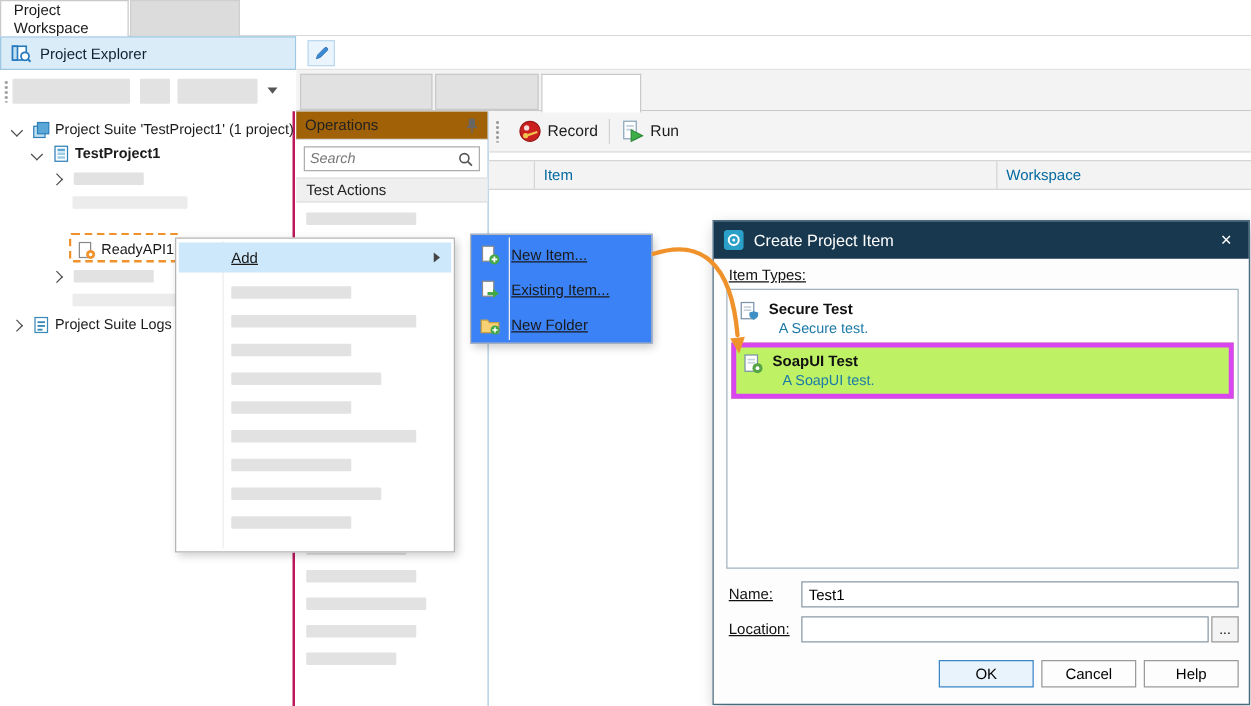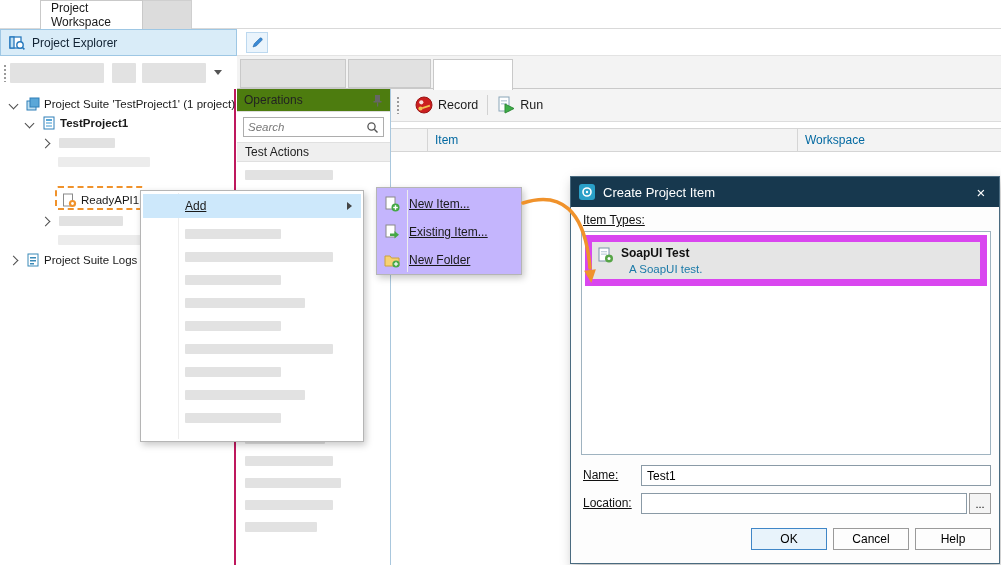--- a/index.html
+++ b/index.html
@@ -7,21 +7,21 @@
   body{font-family:"Liberation Sans",sans-serif;font-size:12px;color:#1a1a1a;}
   .screen{position:relative;width:1001px;height:565px;background:#fff;overflow:hidden;}
   .abs{position:absolute;}
   .ph{height:10px;background:#e2e2e2;border-radius:1px;}
   .ph.lt{background:#ececec;}
   .u{text-decoration:underline;}
 
   
   .win-tabbar{left:0;top:0;width:1001px;height:29px;background:#fff;border-bottom:1px solid #d9d9d9;}
   .win-tab{position:absolute;top:0;height:29px;display:flex;align-items:center;padding:0 10px;}
-  .win-tab.active{left:0;width:103px;background:#fff;border:1px solid #c9c9c9;border-bottom:none;z-index:2;margin-left:40px;}
+  .win-tab.active{left:0;width:103px;background:#fff;border:1px solid #c9c9c9;border-bottom:none;z-index:2;}
   .win-tab.phtab{left:104px;width:88px;background:#dcdcdc;border:1px solid #cfcfcf;border-bottom:none;}
 
   
   .pe-header{left:0;top:29px;width:237px;height:27px;background:#d9ecf8;border:1px solid #9ec7e4;display:flex;align-items:center;gap:7px;padding:0 8px;color:#123;}
   .main-top{left:237px;top:29px;width:764px;height:27px;background:#fff;border-bottom:1px solid #e3e3e3;}
   .edit-btn{position:absolute;left:9px;top:3px;width:22px;height:21px;background:#eaf4fc;border:1px solid #bcd8ef;display:flex;align-items:center;justify-content:center;cursor:pointer;}
 
   
   .left-toolbar{left:0;top:56px;width:237px;height:33px;background:#fff;}
   .grip{width:4px;background-image:radial-gradient(circle,#9a9a9a 1px,transparent 1.3px);background-size:4px 4px;}
@@ -31,21 +31,21 @@
   .tree{left:0;top:89px;width:236px;height:476px;background:#fff;border-right:2px solid #be185d;}
   .trow{position:absolute;left:0;right:0;height:20px;display:flex;align-items:center;}
   .tlabel{font-size:11.5px;white-space:nowrap;}
   .chev{width:7px;height:7px;border-right:1.5px solid #4d4d4d;border-bottom:1.5px solid #4d4d4d;display:inline-block;flex:none;}
   .chev.down{transform:rotate(45deg);}
   .chev.right{transform:rotate(-45deg);}
   .hl-orange{position:absolute;border:2px dashed #f0922b;border-radius:3px;z-index:6;pointer-events:none;}
 
   
   .ops{left:237px;top:89px;width:154px;height:476px;background:#fff;border-right:1px solid #a9c7dd;}
-  .ops-header{position:absolute;left:0;top:0;right:0;height:23px;background:#4d7c0f;border-bottom:1px solid #dcdcdc;display:flex;align-items:center;padding:0 7px;color:#222;}
+  .ops-header{position:absolute;left:0;top:0;right:0;height:23px;background:#a16207;border-bottom:1px solid #dcdcdc;display:flex;align-items:center;padding:0 7px;color:#222;}
   .ops-search{position:absolute;left:6px;top:28px;width:141px;height:20px;background:#fff;border:1px solid #adadad;display:flex;align-items:center;}
   .ops-search input{flex:1;border:none;outline:none;font-family:"Liberation Sans",sans-serif;font-size:11.5px;padding:0 4px;min-width:0;background:transparent;}
   .ops-search input::placeholder{font-style:italic;color:#777;}
   .ops-section{position:absolute;left:0;top:53px;right:0;height:20px;background:#efefef;border-top:1px solid #e0e0e0;border-bottom:1px solid #e0e0e0;display:flex;align-items:center;padding:0 8px;color:#222;}
   .ops-list{position:absolute;left:8px;top:81px;display:flex;flex-direction:column;gap:12px;}
 
   
   .tabstrip{left:237px;top:56px;width:764px;height:33px;background:#f3f3f3;border-bottom:1px solid #c9c9c9;}
   .mtab{position:absolute;top:3px;height:29px;border:1px solid #c9c9c9;}
   .mtab.ph1{left:3px;width:106px;background:#e1e1e1;}
@@ -61,32 +61,32 @@
   .grid-header{left:391px;top:128px;width:610px;height:24px;background:#f3f3f3;border-top:1px solid #d5d5d5;border-bottom:1px solid #d5d5d5;}
   .gh-cell{position:absolute;top:0;height:100%;display:flex;align-items:center;padding:0 7px;color:#0369a1;border-left:1px solid #d5d5d5;}
 
   
   .menu{left:140px;top:190px;width:224px;height:252px;background:#fff;border:1px solid #b5b5b5;box-shadow:2px 3px 7px rgba(0,0,0,.22);z-index:20;}
   .menu .gutter{position:absolute;left:37px;top:2px;bottom:2px;width:1px;background:#ededed;}
   .menu-item-add{position:absolute;left:2px;right:2px;top:3px;height:24px;background:#cde8fb;display:flex;align-items:center;padding-left:42px;cursor:pointer;}
   .sub-arrow{position:absolute;right:9px;top:50%;margin-top:-4px;width:0;height:0;border-top:4px solid transparent;border-bottom:4px solid transparent;border-left:5px solid #444;}
   .menu-ph{position:absolute;left:44px;top:38px;display:flex;flex-direction:column;gap:13px;}
 
-  .submenu{left:376px;top:187px;width:146px;height:88px;background:#c4b5fd;border:1px solid #b5b5b5;box-shadow:2px 3px 7px rgba(0,0,0,.22);z-index:21;padding:2px 0;}
+  .submenu{left:376px;top:187px;width:146px;height:88px;background:#3b82f6;border:1px solid #b5b5b5;box-shadow:2px 3px 7px rgba(0,0,0,.22);z-index:21;padding:2px 0;}
   .submenu .gutter{position:absolute;left:30px;top:2px;bottom:2px;width:1px;background:#ededed;}
   .smi{height:28px;display:flex;align-items:center;gap:9px;padding:0 10px 0 7px;cursor:pointer;}
 
   
   .dialog{left:570px;top:176px;width:430px;height:388px;background:#fdfdfd;border:1px solid #4a6b80;box-shadow:3px 5px 12px rgba(0,0,0,.28);z-index:30;}
   .dlg-header{position:absolute;left:0;top:0;right:0;height:30px;background:#17384e;display:flex;align-items:center;gap:8px;padding:0 0 0 8px;color:#fff;font-size:13px;}
   .dlg-close{position:absolute;right:0;top:0;width:36px;height:30px;border:none;background:transparent;color:#fff;font-size:15px;cursor:pointer;font-family:"Liberation Sans",sans-serif;}
   .dlg-label{position:absolute;left:12px;font-size:12px;color:#111;}
   .listbox{position:absolute;left:10px;top:54px;width:410px;height:224px;background:#fff;border:1px solid #9fb3c0;padding:3px;}
   .lb-item{position:relative;display:flex;gap:7px;padding:4px 5px;border:1px solid transparent;cursor:pointer;}
-  .lb-item.selected{background:#e5e5e5;border:7px solid #d946ef;}
+  .lb-item.selected{background:#bef264;border:4px solid #d946ef;}
   .lb-name{font-weight:bold;font-size:12px;color:#111;}
   .lb-desc{font-size:11.5px;color:#1b7aa8;margin:3px 0 0 8px;}
   .field{position:absolute;height:21px;background:#fff;border:1px solid #8a9aa6;font-family:"Liberation Sans",sans-serif;font-size:12px;padding:0 5px;outline:none;}
   .dlg-btn{position:absolute;top:351px;width:76px;height:22px;background:#fdfdfd;border:1px solid #9a9a9a;font-family:"Liberation Sans",sans-serif;font-size:12px;cursor:pointer;}
   .dlg-btn.default{background:#e8f3fb;border:1px solid #3f86c7;}
   .browse-btn{position:absolute;left:398px;top:316px;width:22px;height:21px;background:#f4f4f4;border:1px solid #9a9a9a;font-size:11px;cursor:pointer;font-family:"Liberation Sans",sans-serif;}
 
   .arrow-overlay{left:505px;top:183px;z-index:40;pointer-events:none;}
 </style>
 </head>
@@ -315,20 +315,32 @@
         <circle cx="8" cy="8" r="4" fill="none" stroke="#fff" stroke-width="1.6"></circle>
         <circle cx="8" cy="8" r="1.2" fill="#fff"></circle>
       </svg>
       <span>Create Project Item</span>
       <button class="dlg-close">×</button>
     </div>
 
     <span class="dlg-label u" style="top:36px;">Item Types:</span>
 
     <div class="listbox">
+      <div class="lb-item">
+        <svg width="17" height="17" style="flex:none;margin-top:1px;">
+          <rect x="2" y="1" width="10" height="13" fill="#fff" stroke="#7a93a8"></rect>
+          <rect x="4" y="4" width="6" height="1.3" fill="#c3d2dd"></rect>
+          <rect x="4" y="6.5" width="6" height="1.3" fill="#c3d2dd"></rect>
+          <path d="M12 8 L15.5 9 V11.2 C15.5 13.4 12 14.8 12 14.8 C12 14.8 8.5 13.4 8.5 11.2 V9 Z" fill="#3f8fc4"></path>
+        </svg>
+        <div>
+          <div class="lb-name">Secure Test</div>
+          <div class="lb-desc">A Secure test.</div>
+        </div>
+      </div>
       <div class="lb-item selected">
         <svg width="17" height="17" style="flex:none;margin-top:1px;">
           <rect x="2" y="1" width="10" height="13" fill="#fff" stroke="#7a93a8"></rect>
           <rect x="4" y="4" width="6" height="1.3" fill="#c3d2dd"></rect>
           <rect x="4" y="6.5" width="6" height="1.3" fill="#c3d2dd"></rect>
           <circle cx="12" cy="11.5" r="4" fill="#56a546"></circle>
           <circle cx="12" cy="11.5" r="1.5" fill="#fff"></circle>
         </svg>
         <div>
           <div class="lb-name">SoapUI Test</div>

